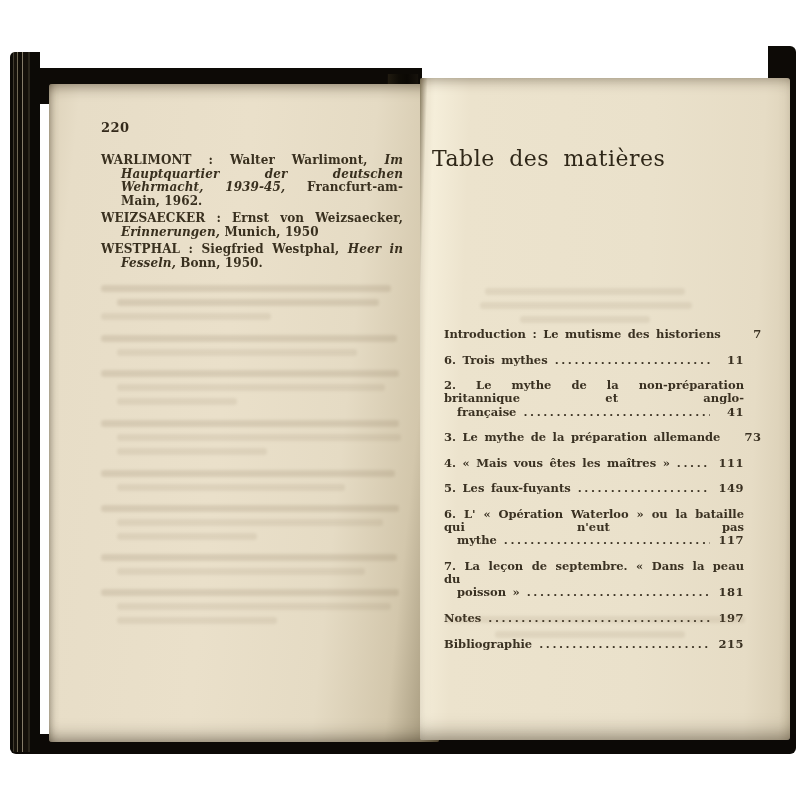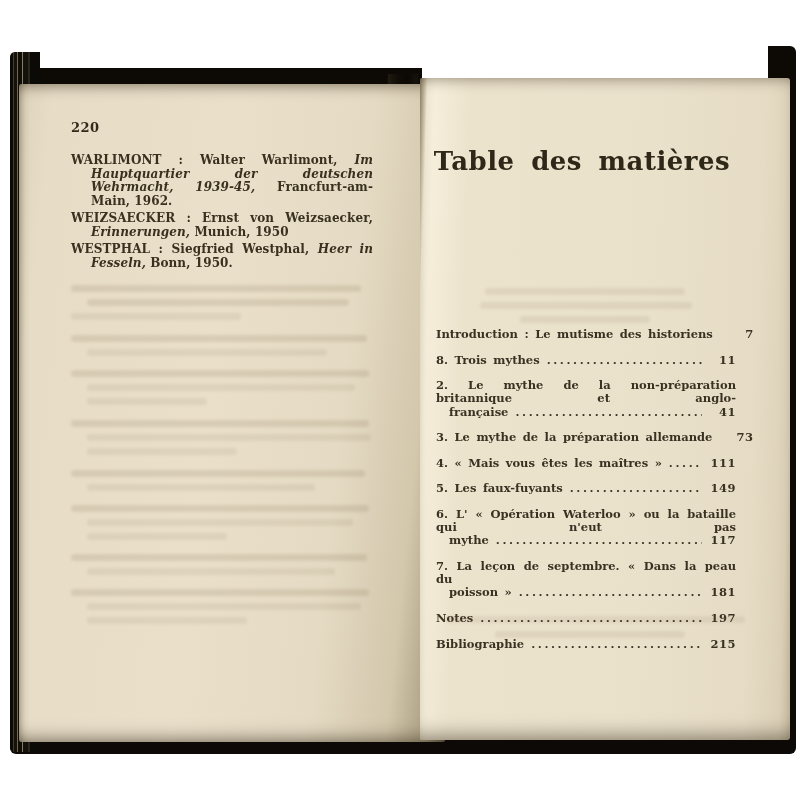--- a/index.html
+++ b/index.html
@@ -8,36 +8,36 @@
 
   
   .cover-left{position:absolute;left:10px;top:52px;width:30px;height:700px;border-radius:5px 0 0 5px;
     background:repeating-linear-gradient(90deg,#0c0a06 0px,#0c0a06 3px,#413c2f 3px,#413c2f 4px,#16120b 4px,#16120b 7px,#6f6855 7px,#6f6855 8px,#100d07 8px,#100d07 12px,#857c69 12px,#857c69 13px,#14100a 13px,#14100a 18px,#2a261c 18px,#2a261c 20px,#0c0a06 20px,#0c0a06 30px);}
   .cover-topleft{position:absolute;left:10px;top:68px;width:412px;height:36px;background:#0d0a06;}
   .cover-bottom{position:absolute;left:10px;top:734px;width:786px;height:20px;background:#0c0906;border-radius:0 0 6px 6px;}
   .cover-right{position:absolute;left:768px;top:46px;width:28px;height:700px;background:#0d0a06;border-radius:0 6px 6px 0;}
   .gutter{position:absolute;left:382px;top:74px;width:42px;height:668px;background:linear-gradient(90deg,#2a2315 0%,#0f0c06 40%,#0b0804 60%,#1d1810 100%);clip-path:polygon(14% 0,86% 0,100% 100%,0% 100%);}
 
   
-  .page-left{position:absolute;left:19px;top:84px;width:390px;height:658px;border-radius:3px 2px 2px 3px;
+  .page-left{position:absolute;left:49px;top:84px;width:390px;height:658px;border-radius:3px 2px 2px 3px;
     background:linear-gradient(96deg,#ddd2ba 0%,#e7ddc7 7%,#eae0ca 45%,#e5dbc4 72%,#d3c7ac 88%,#ab9f83 96%,#6f644a 100%);
-    box-shadow:inset 0 12px 14px -10px rgba(60,45,25,.55), inset 0 -14px 18px -12px rgba(40,30,15,.6), inset 8px 0 10px -8px rgba(50,40,22,.5);padding-left:36px;}
+    box-shadow:inset 0 12px 14px -10px rgba(60,45,25,.55), inset 0 -14px 18px -12px rgba(40,30,15,.6), inset 8px 0 10px -8px rgba(50,40,22,.5);}
   .page-right{position:absolute;left:420px;top:78px;width:370px;height:662px;border-radius:2px 3px 3px 2px;
     background:linear-gradient(92deg,#8f8367 0%,#efe7d2 2%,#f5eeda 4%,#ece3cd 13%,#eae1cb 60%,#e6dcc5 88%,#dbd0b7 97%,#c9bda2 100%);
     box-shadow:inset 0 12px 14px -11px rgba(60,45,25,.5), inset 0 -16px 20px -13px rgba(40,30,15,.55);}
 
   
   .pageno{position:absolute;left:52px;top:36px;font-size:13px;font-weight:bold;color:#33291a;letter-spacing:.5px;}
   .bib{position:absolute;left:52px;top:70px;width:302px;color:#39301f;font-size:12px;line-height:13.6px;font-weight:bold;text-align:justify;letter-spacing:.1px;}
   .bib p{margin:0 0 3.8px 0;padding-left:20px;text-indent:-20px;}
   .itl{font-style:italic;}
 
   
-  .rtitle{position:absolute;left:12px;top:68px;width:300px;text-align:center;font-size:26px;font-weight:bold;color:#2f2718;word-spacing:7px;letter-spacing:.5px;}
-  .toc{position:absolute;left:16px;top:250px;width:300px;color:#3a3122;font-size:11.5px;font-weight:bold;line-height:13.2px;word-spacing:2.5px;}
+  .rtitle{position:absolute;left:12px;top:68px;width:300px;font-size:22px;font-weight:normal;color:#2f2718;word-spacing:7px;letter-spacing:.5px;}
+  .toc{position:absolute;left:24px;top:250px;width:300px;color:#3a3122;font-size:11.5px;font-weight:bold;line-height:13.2px;word-spacing:2.5px;}
   .toc-entry{margin-bottom:12.4px;}
   .toc-row{display:flex;align-items:baseline;}
   .toc-label{white-space:nowrap;}
   .toc-line1{text-align:justify;text-align-last:justify;}
   .l2{padding-left:13px;}
   .leader{flex:1;overflow:hidden;white-space:nowrap;margin:0 4px 0 7px;letter-spacing:2.6px;}
   .leader::after{content:"..........................................................................";}
   .toc-page{min-width:30px;text-align:right;letter-spacing:.5px;}
 
   
@@ -114,21 +114,21 @@
       <div class="toc-entry">
         <div class="toc-row">
           <span class="toc-label">Introduction : Le mutisme des historiens</span>
           <span class="leader"></span>
           <span class="toc-page">7</span>
         </div>
       </div>
 
       <div class="toc-entry">
         <div class="toc-row">
-          <span class="toc-label">8. Trois mythes</span>
+          <span class="toc-label">6. Trois mythes</span>
           <span class="leader"></span>
           <span class="toc-page">11</span>
         </div>
       </div>
 
       <div class="toc-entry">
         <div class="toc-line1">2. Le mythe de la non-préparation britannique et anglo-</div>
         <div class="toc-row l2">
           <span class="toc-label">française</span>
           <span class="leader"></span>

